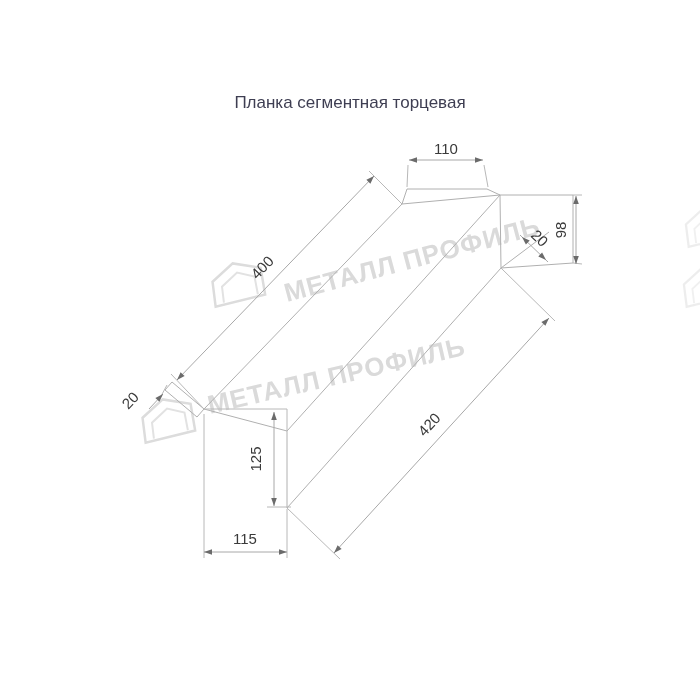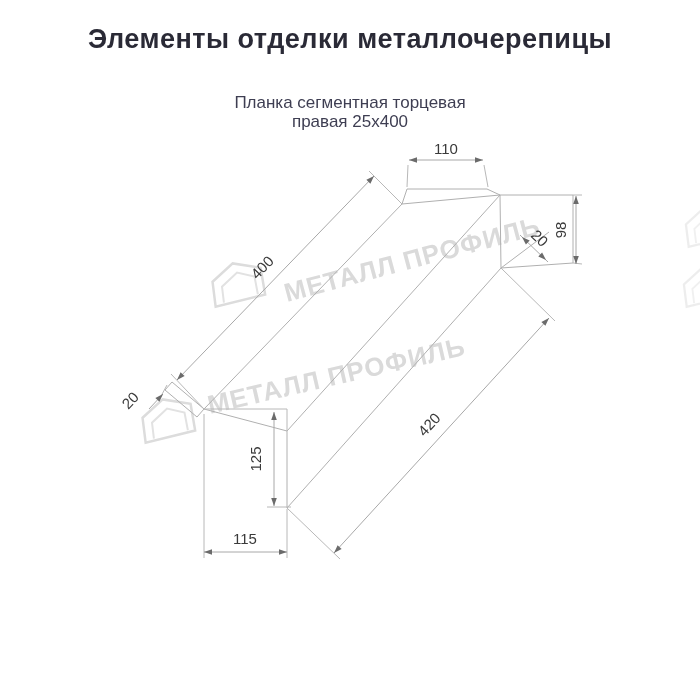--- a/index.html
+++ b/index.html
@@ -21,25 +21,23 @@
     font-size:13.5px;color:#2e2e3a;line-height:21px;
   }
   .dim-label{font-size:15px;fill:#3a3a3a;}
   .wm-text{font-size:26px;font-weight:bold;fill:#dadada;letter-spacing:1px;}
 </style>
 </head>
 <body>
 
 <div class="canvas">
 
-  <div class="page-title">Элементы отделки металлочерепицы</div>
 
   <div class="product-name">
     <div>Планка сегментная торцевая</div>
-    <div>правая 25х400</div>
   </div>
 
   <svg class="drawing-svg" width="700" height="700" viewBox="0 0 700 700">
 
     <defs>
       <g id="wm-house">
         <path d="M0,40 L3,15 L27,2 L53,13 L51,40 Z" fill="#ffffff" stroke="#dcdcdc" stroke-width="2.5"></path>
         <path d="M9,38 L11,22 L29,12 L45,20 L44,38" fill="none" stroke="#e2e2e2" stroke-width="2"></path>
       </g>
     </defs>

